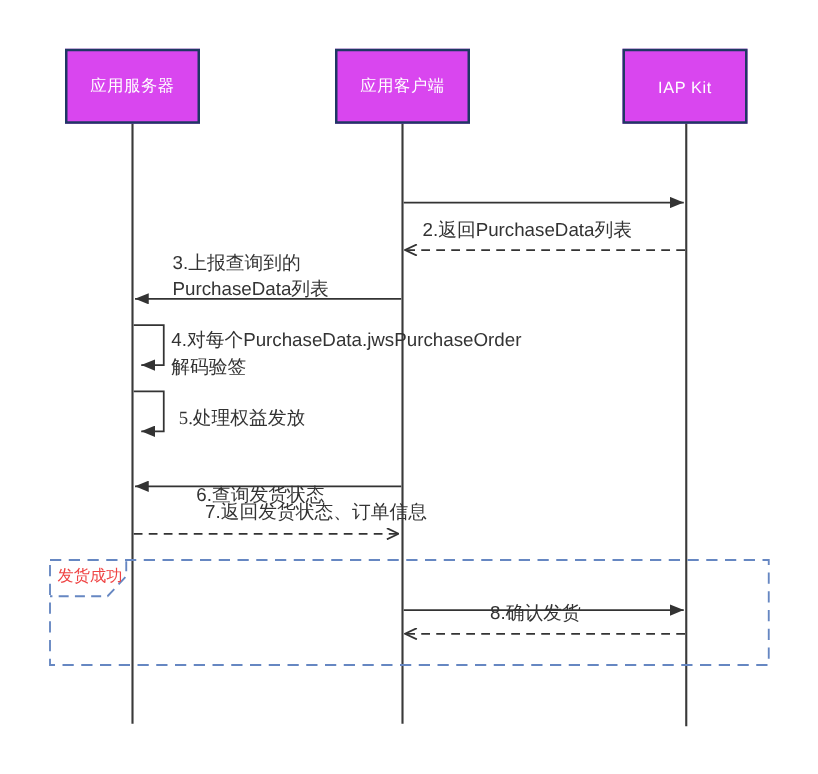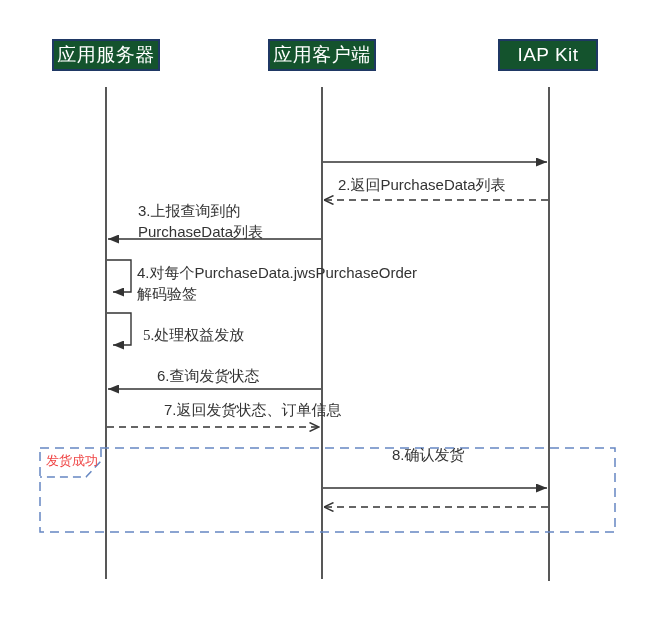--- a/index.html
+++ b/index.html
@@ -2,23 +2,23 @@
 <html><head>
 <meta charset="utf-8">
 <style>
   html,body{margin:0;padding:0;background:#ffffff;}
   .canvas{
     position:relative;width:654px;height:619px;background:#ffffff;overflow:hidden;
     font-family:"Liberation Sans","DejaVu Sans",sans-serif;
   }
   .svg-layer{position:absolute;left:0;top:0;width:654px;height:619px;}
   .participant{
-    position:absolute;height:32px;background:#14532d;border:2px solid #1f3864;
+    position:absolute;height:60px;background:#d946ef;border:2px solid #1f3864;
     box-sizing:border-box;display:flex;align-items:center;justify-content:center;
-    color:#ffffff;font-size:19px;letter-spacing:0.5px;
+    color:#ffffff;font-size:13px;letter-spacing:0.5px;
   }
   .msg{
     position:absolute;color:#333333;font-size:15px;line-height:21px;
     white-space:pre-line;
   }
   .frame-label{
     position:absolute;color:#ef4444;font-size:13px;line-height:16px;white-space:nowrap;
   }
 </style>
 </head>
@@ -57,19 +57,19 @@
   <div class="participant" style="left:52px;top:39px;width:108px;">应用服务器</div>
   <div class="participant" style="left:498px;top:39px;width:100px;">IAP Kit</div>
   <div class="participant" style="left:268px;top:39px;width:108px;">应用客户端</div>
 
   <div class="msg" style="left:338px;top:174px;">2.返回PurchaseData列表</div>
   <div class="msg" style="left:138px;top:200px;">3.上报查询到的
 PurchaseData列表</div>
   <div class="msg" style="left:137px;top:262px;">4.对每个PurchaseData.jwsPurchaseOrder
 解码验签</div>
   <div class="msg" style="left:143px;top:325px;font-family:Liberation Serif, serif;">5.处理权益发放</div>
-  <div class="msg" style="left:157px;top:365px;text-align:center;">6.查询发货状态</div>
+  <div class="msg" style="left:157px;top:386px;text-align:center;">6.查询发货状态</div>
   <div class="msg" style="left:128px;top:399px;margin-left:36px;">7.返回发货状态、订单信息</div>
-  <div class="msg" style="left:392px;top:444px;">8.确认发货</div>
+  <div class="msg" style="left:392px;top:480px;">8.确认发货</div>
 
   <div class="frame-label" style="left:46px;top:453px;">发货成功</div>
 
 </div>
 
 </body></html>

